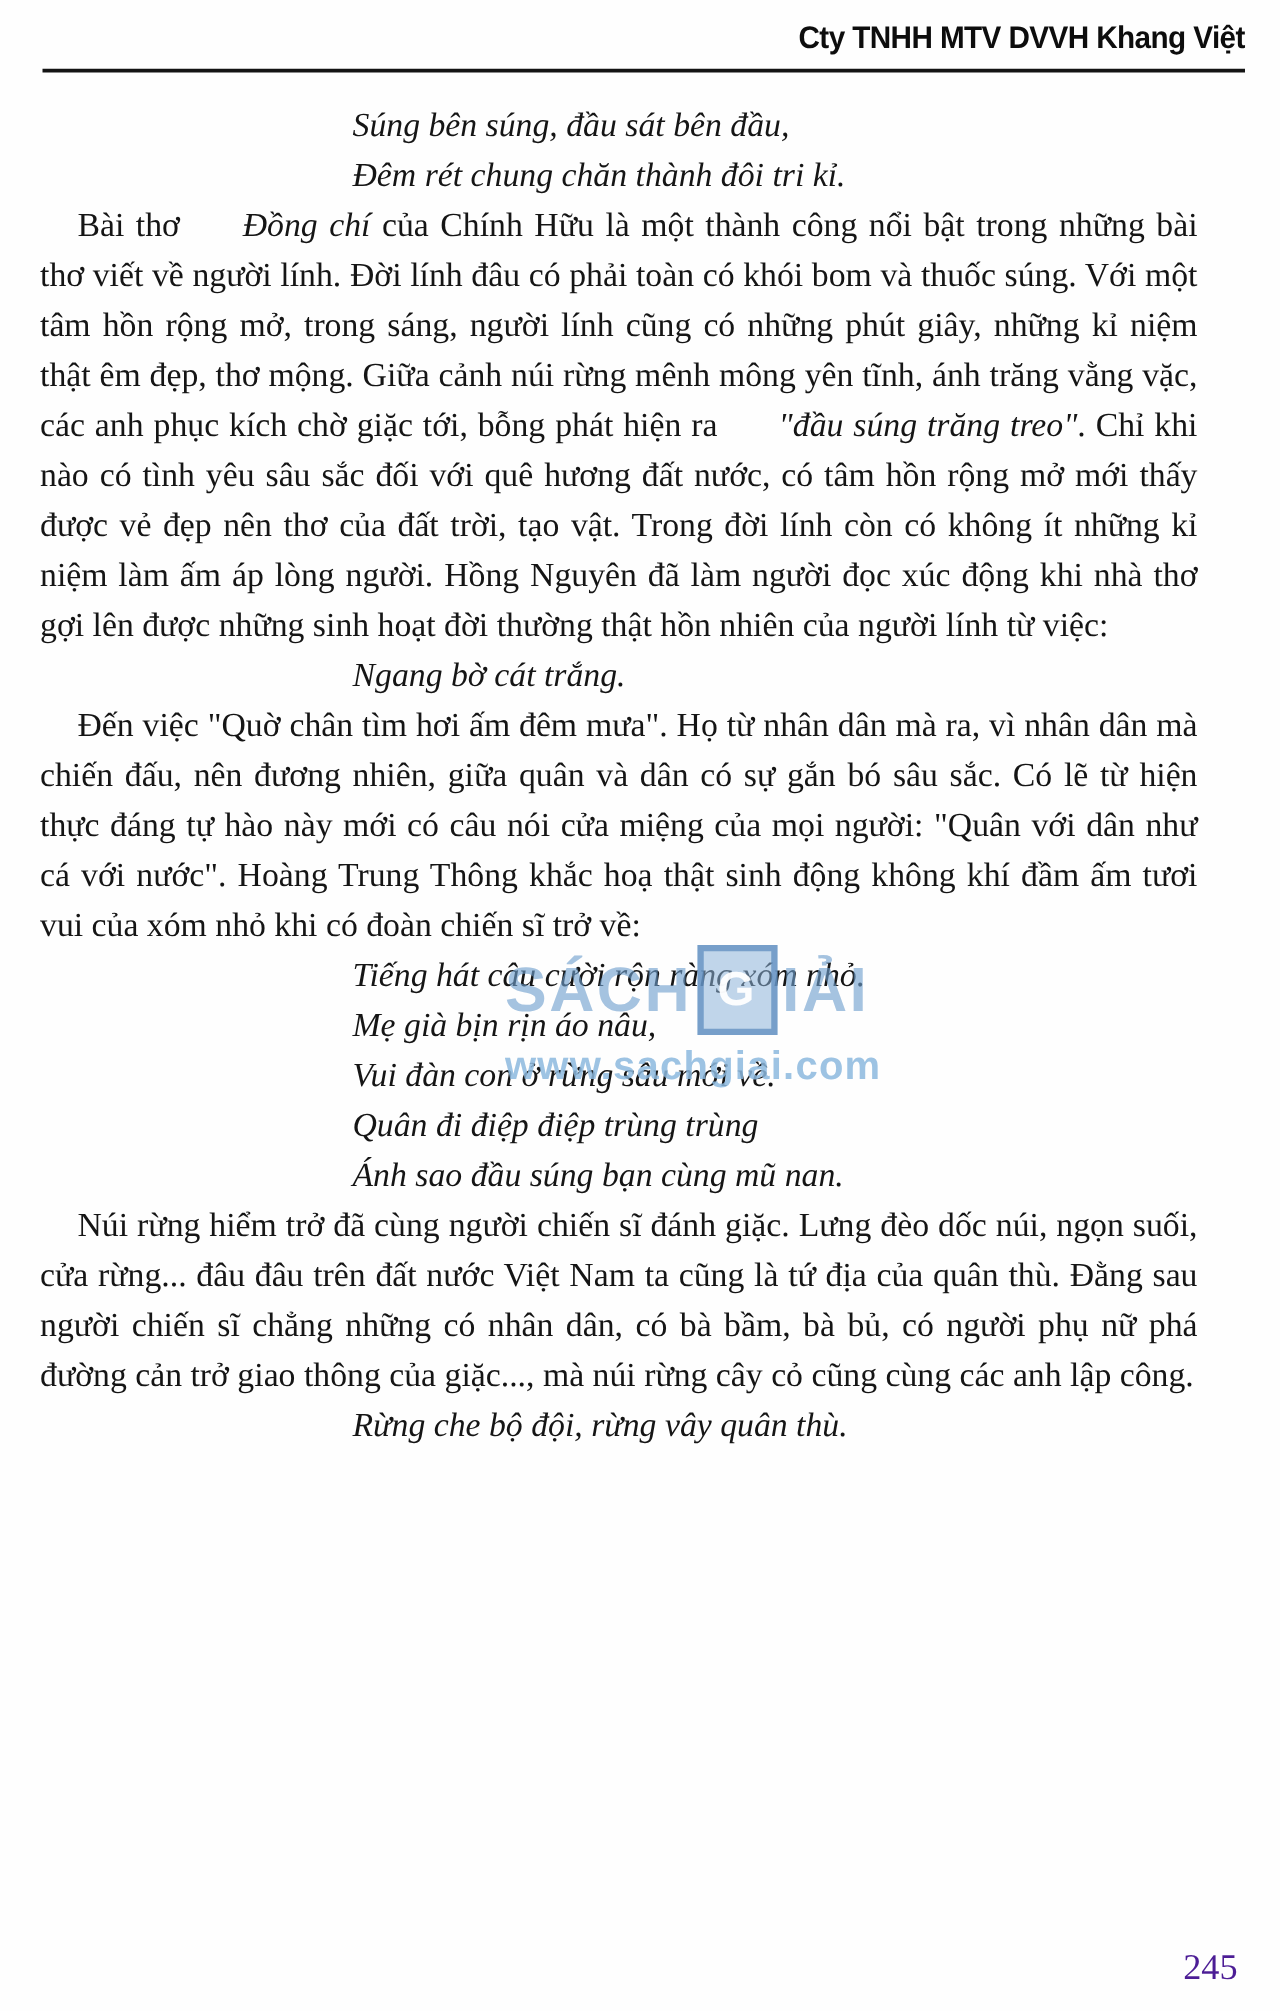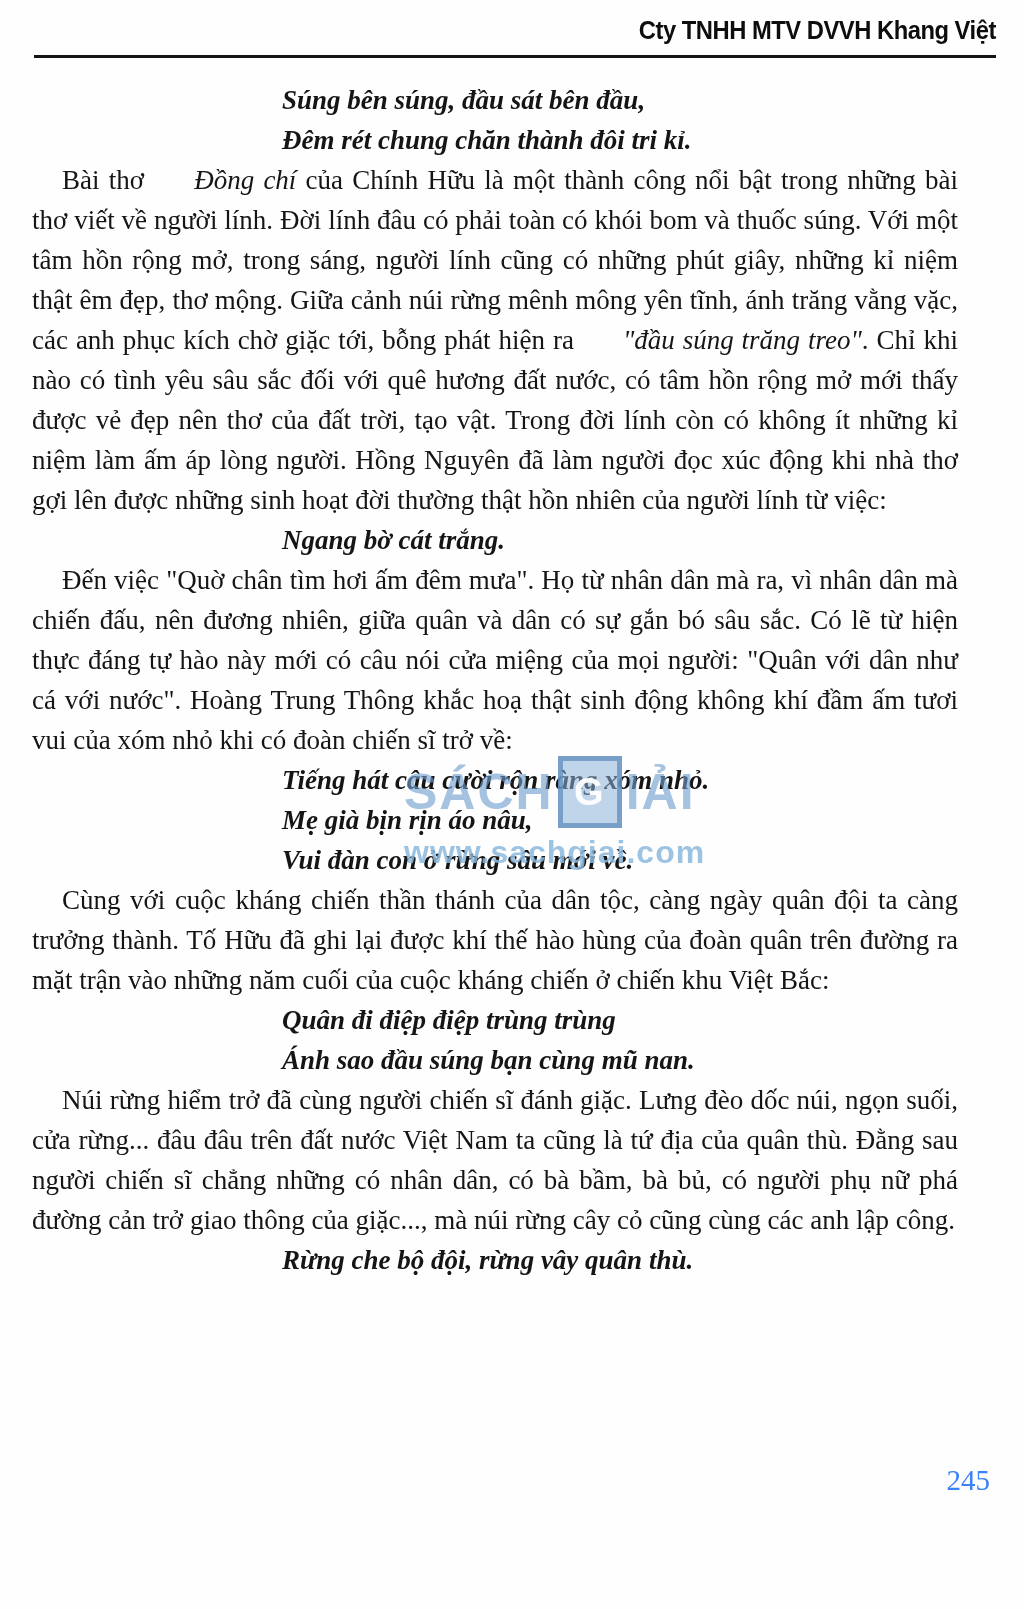--- a/index.html
+++ b/index.html
@@ -52,21 +52,21 @@
   .para {
     margin: 0;
     text-indent: 30px;
   }
   .para .it { font-style: italic; margin-left: 41px; }
   .verse {
     margin: 0 0 0 250px;
     text-align: left;
     font-style: italic;
   }
-  .verse-line { white-space: nowrap; font-weight: bold; }
+  .verse-line { white-space: nowrap; }
   .watermark {
     position: absolute;
     top: 756px;
     left: 404px;
     z-index: 3;
     pointer-events: none;
     font-family: "Liberation Sans", sans-serif;
     text-align: center;
   }
   .wm-row {
@@ -92,24 +92,24 @@
   }
   .wm-url {
     margin-top: 6px;
     font-size: 32px;
     font-weight: bold;
     color: rgba(140, 185, 222, 0.85);
     letter-spacing: 1px;
   }
   .page-number {
     position: absolute;
-    top: 1464px;
+    top: 1558px;
     right: 34px;
     font-size: 29px;
-    color: #3b82f6;
+    color: #4c1d95;
   }
 </style>
 </head>
 <body>
 
 <div class="page">
 
   <div class="running-head">Cty TNHH MTV DVVH Khang Việt</div>
 
   <div class="head-rule"></div>
@@ -133,21 +133,20 @@
       <p class="para"><span>Bài thơ </span><span class="it">Đồng chí</span><span> của Chính Hữu là một thành công nổi bật trong những bài thơ viết về người lính. Đời lính đâu có phải toàn có khói bom và thuốc súng. Với một tâm hồn rộng mở, trong sáng, người lính cũng có những phút giây, những kỉ niệm thật êm đẹp, thơ mộng. Giữa cảnh núi rừng mênh mông yên tĩnh, ánh trăng vằng vặc, các anh phục kích chờ giặc tới, bỗng phát hiện ra </span><span class="it">"đầu súng trăng treo"</span><span>. Chỉ khi nào có tình yêu sâu sắc đối với quê hương đất nước, có tâm hồn rộng mở mới thấy được vẻ đẹp nên thơ của đất trời, tạo vật. Trong đời lính còn có không ít những kỉ niệm làm ấm áp lòng người. Hồng Nguyên đã làm người đọc xúc động khi nhà thơ gợi lên được những sinh hoạt đời thường thật hồn nhiên của người lính từ việc:</span></p>
       <div class="verse">
         <div class="verse-line">Ngang bờ cát trắng.</div>
       </div>
       <p class="para"><span>Đến việc "Quờ chân tìm hơi ấm đêm mưa". Họ từ nhân dân mà ra, vì nhân dân mà chiến đấu, nên đương nhiên, giữa quân và dân có sự gắn bó sâu sắc. Có lẽ từ hiện thực đáng tự hào này mới có câu nói cửa miệng của mọi người: "Quân với dân như cá với nước". Hoàng Trung Thông khắc hoạ thật sinh động không khí đầm ấm tươi vui của xóm nhỏ khi có đoàn chiến sĩ trở về:</span></p>
       <div class="verse">
         <div class="verse-line">Tiếng hát câu cười rộn ràng xóm nhỏ.</div>
         <div class="verse-line">Mẹ già bịn rịn áo nâu,</div>
         <div class="verse-line">Vui đàn con ở rừng sâu mới về.</div>
       </div>
-      <p class="para"><span>Cùng với cuộc kháng chiến thần thánh của dân tộc, càng ngày quân đội ta càng trưởng thành. Tố Hữu đã ghi lại được khí thế hào hùng của đoàn quân trên đường ra mặt trận vào những năm cuối của cuộc kháng chiến ở chiến khu Việt Bắc:</span></p>
       <div class="verse">
         <div class="verse-line">Quân đi điệp điệp trùng trùng</div>
         <div class="verse-line">Ánh sao đầu súng bạn cùng mũ nan.</div>
       </div>
       <p class="para"><span>Núi rừng hiểm trở đã cùng người chiến sĩ đánh giặc. Lưng đèo dốc núi, ngọn suối, cửa rừng... đâu đâu trên đất nước Việt Nam ta cũng là tứ địa của quân thù. Đằng sau người chiến sĩ chẳng những có nhân dân, có bà bầm, bà bủ, có người phụ nữ phá đường cản trở giao thông của giặc..., mà núi rừng cây cỏ cũng cùng các anh lập công.</span></p>
       <div class="verse">
         <div class="verse-line">Rừng che bộ đội, rừng vây quân thù.</div>
       </div>
     </div>
 

